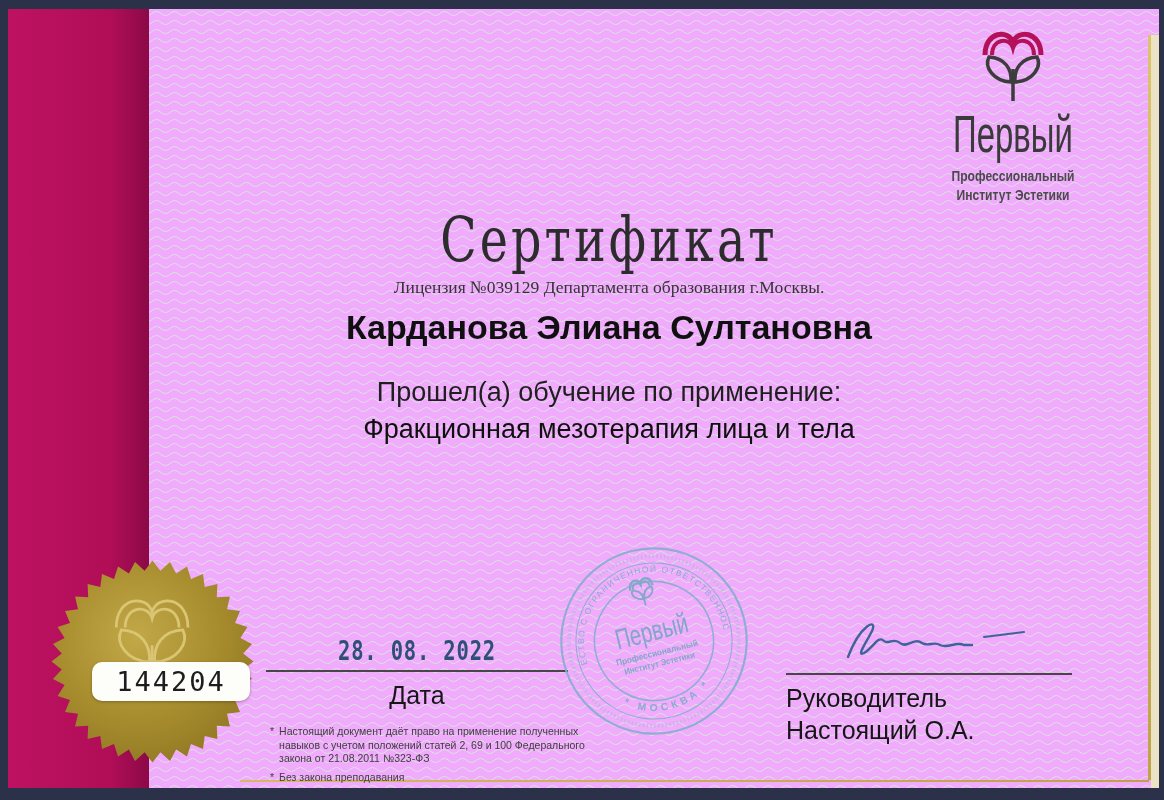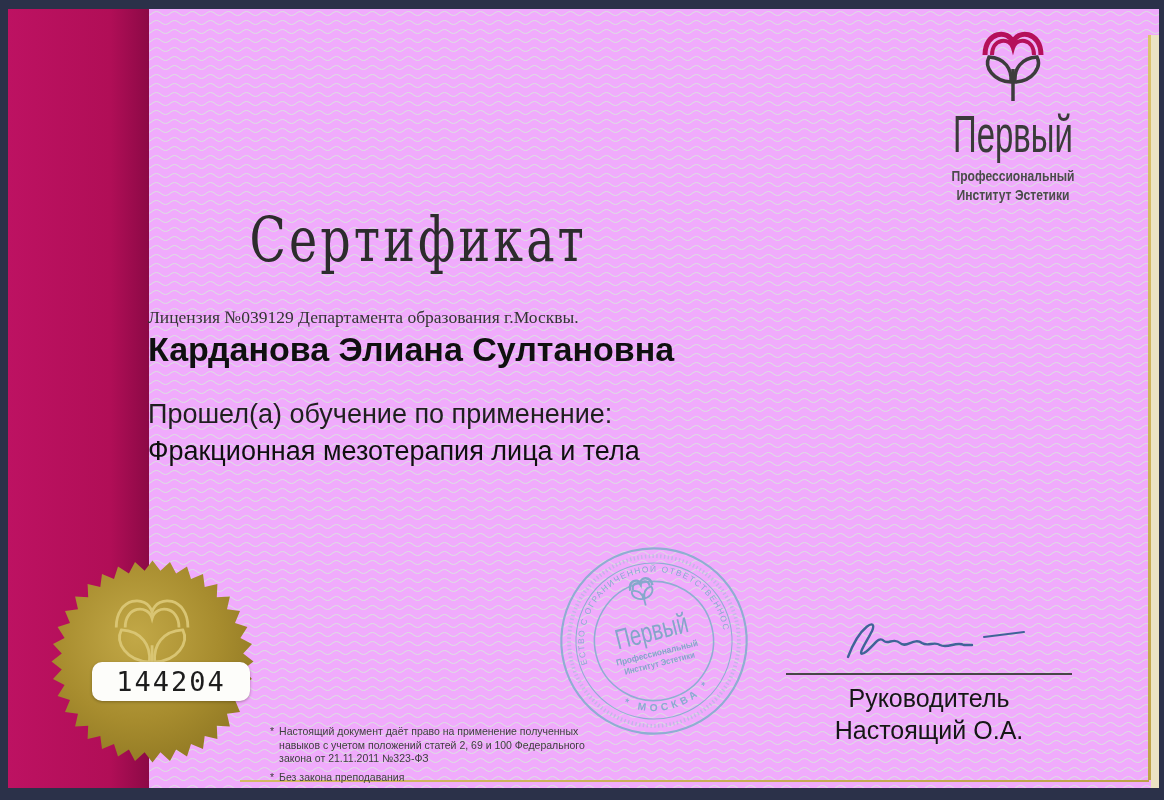--- a/index.html
+++ b/index.html
@@ -17,36 +17,36 @@
           background:linear-gradient(#dcc36e,#bfa348); }
   .bottom-gold { position:absolute; left:232px; right:10px; top:771px; height:2px;
           background:linear-gradient(to right,#d3ba63,#bda249); }
 
   .logo { position:absolute; top:16px; left:890px; width:230px; text-align:center; }
   .logo-brand { font-size:47px; font-weight:400; color:#3a3a3a; line-height:1;
           transform:scale(.70,1.12); transform-origin:center top; }
   .logo-sub { margin-top:12px; font-size:15.5px; font-weight:bold; color:#4b4b4b; line-height:1.25;
           transform:scaleX(.78); transform-origin:center; }
 
-  .content { position:absolute; left:140px; top:0; width:922px; text-align:left; color:#222; }
+  .content { position:absolute; left:140px; top:0; width:922px; text-align:center; color:#222; }
   .title { margin-top:195px; font-family:"DejaVu Serif", serif; font-size:61px; color:#2c2c2c;
           letter-spacing:4px; transform:scale(.78,1); transform-origin:center; }
-  .license { margin-top:32px; font-family:"Liberation Serif", serif; font-size:17.5px; color:#343434; }
+  .license { margin-top:2px; font-family:"Liberation Serif", serif; font-size:17.5px; color:#343434; }
   .statement { margin-top:36px; font-size:30px; letter-spacing:1px; color:#1f1f1f; }
-  .recipient { margin-top:2px; font-size:34px; font-weight:bold; color:#101010; }
+  .recipient { margin-top:10px; font-size:34px; font-weight:bold; color:#101010; }
   .prog-intro { margin-top:30px; font-size:27px; color:#1f1f1f; }
   .prog-name { margin-top:6px; font-size:27px; font-weight:normal; color:#101010; }
 
   .date-block { position:absolute; left:258px; top:628px; width:302px; text-align:center; }
   .date-value { font-family:"DejaVu Sans Mono", monospace; font-weight:bold; font-size:25px;
           color:#2f5076; letter-spacing:1px; transform:scale(.82,1.05); transform-origin:center bottom; }
   .rule { border-top:2px solid #474747; margin-top:4px; }
   .under-label { margin-top:9px; font-size:25px; color:#161616; }
 
-  .sig-block { position:absolute; left:778px; top:600px; width:286px; text-align:center; }
+  .sig-block { position:absolute; left:778px; top:600px; width:286px; text-align:left; }
   .sig-script { height:56px; }
   .sig-name { margin-top:3px; font-size:25px; color:#161616; }
 
   .stamp-wrap { position:absolute; left:546px; top:532px; width:200px; height:200px;
           transform:rotate(-14deg); opacity:.92; }
 
   .seal-wrap { position:absolute; left:42px; top:550px; width:205px; height:205px; }
   .seal-label { position:absolute; left:64px; top:653px; width:158px; height:39px; background:#fdfdfa;
           border-radius:10px; box-shadow:0 1px 3px rgba(40,30,0,.35); display:flex; align-items:center;
           justify-content:center; font-family:"DejaVu Sans Mono", monospace; font-size:27px;
@@ -95,20 +95,25 @@
     </div>
 
     <div class="content">
       <div class="title">Сертификат</div>
       <div class="license">Лицензия №039129 Департамента образования г.Москвы.</div>
       <div class="recipient">Карданова Элиана Султановна</div>
       <div class="prog-intro">Прошел(а) обучение по применение:</div>
       <div class="prog-name">Фракционная мезотерапия лица и тела</div>
     </div>
 
+    <div class="date-block">
+      <div class="date-value">28. 08. 2022</div>
+      <div class="rule"></div>
+      <div class="under-label">Дата</div>
+    </div>
 
     <div class="sig-block">
       <svg class="sig-script" width="286" height="56" viewBox="0 0 286 56">
         <path d="M62 48 C74 16 92 8 86 22 C80 34 70 48 78 44 C88 38 92 26 98 32 C102 36 108 28 114 34 C120 40 128 28 136 34 C142 38 148 32 154 36 C162 40 170 32 178 36 L186 36" fill="none" stroke="#3f6398" stroke-width="2.4" stroke-linecap="round"></path>
         <path d="M198 28 L238 23" fill="none" stroke="#3f6398" stroke-width="2" stroke-linecap="round"></path>
       </svg>
       <div class="rule"></div>
       <div class="under-label">Руководитель</div>
       <div class="sig-name">Настоящий О.А.</div>
     </div>
@@ -159,21 +164,21 @@
           <path d="M38 57 C56 56 65 42 60 32 C44 33 37 44 38 57 Z"></path>
           <path d="M36 44 L36 70 M28 70 H44"></path>
         </g>
       </svg>
     </div>
     <div class="seal-label">144204</div>
 
     <div class="footnotes">
       <div class="fn-item">
         <span class="fn-marker">*</span>
-        <span>Настоящий документ даёт право на применение полученных навыков с учетом положений статей 2, 69 и 100 Федерального закона от 21.11.2011 №323-ФЗ</span>
+        <span>Настоящий документ даёт право на применение полученных навыков с учетом положений статей 2, 69 и 100 Федерального закона от 21.08.2011 №323-ФЗ</span>
       </div>
       <div class="fn-item">
         <span class="fn-marker">*</span>
         <span>Без закона преподавания</span>
       </div>
     </div>
 
   </div>
 </div>
 

